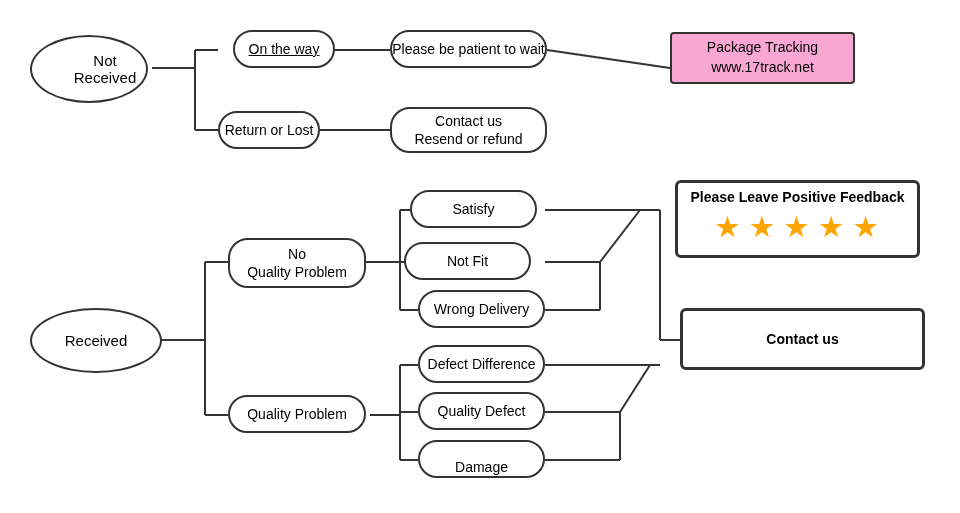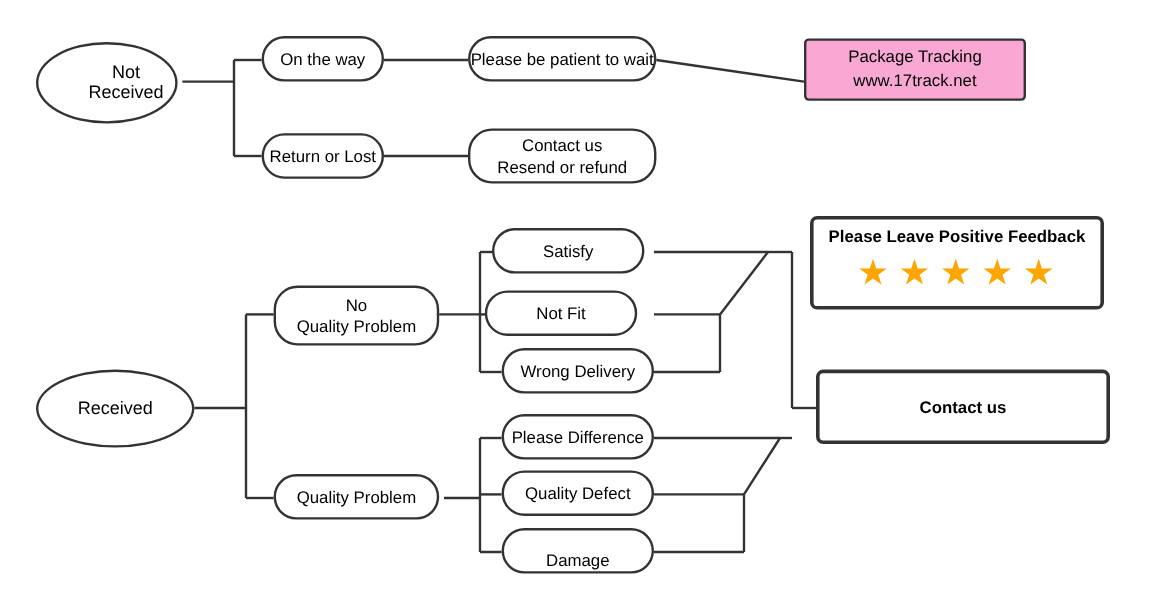--- a/index.html
+++ b/index.html
@@ -183,21 +183,21 @@
     <line x1="660" y1="210" x2="660" y2="340"></line>
     <line x1="660" y1="340" x2="680" y2="340"></line>
 
   </svg>
 
   <div class="oval" style="left:30px; top:35px; width:118px; height:68px;">
     <span style="white-space:pre-line;margin-left:32px;">Not
 Received</span>
   </div>
 
-  <div class="rbox" style="left:218px; top:30px; width:102px; height:38px;">
+  <div class="rbox" style="left:233px; top:30px; width:102px; height:38px;text-decoration:underline;">
     <span>On the way</span>
   </div>
 
   <div class="rbox" style="left:218px; top:111px; width:102px; height:38px;">
     <span>Return or Lost</span>
   </div>
 
   <div class="rbox" style="left:390px; top:30px; width:157px; height:38px;">
     <span>Please be patient to wait</span>
   </div>
@@ -231,21 +231,21 @@
 
   <div class="rbox" style="left:404px; top:242px; width:127px; height:38px;">
     <span>Not Fit</span>
   </div>
 
   <div class="rbox" style="left:418px; top:290px; width:127px; height:38px;">
     <span>Wrong Delivery</span>
   </div>
 
   <div class="rbox" style="left:418px; top:345px; width:127px; height:38px;">
-    <span>Please Difference</span>
+    <span>Defect Difference</span>
   </div>
 
   <div class="rbox" style="left:418px; top:392px; width:127px; height:38px;">
     <span>Quality Defect</span>
   </div>
 
   <div class="rbox" style="left:418px; top:440px; width:127px; height:38px;align-items:flex-end;">
     <span>Damage</span>
   </div>
 

